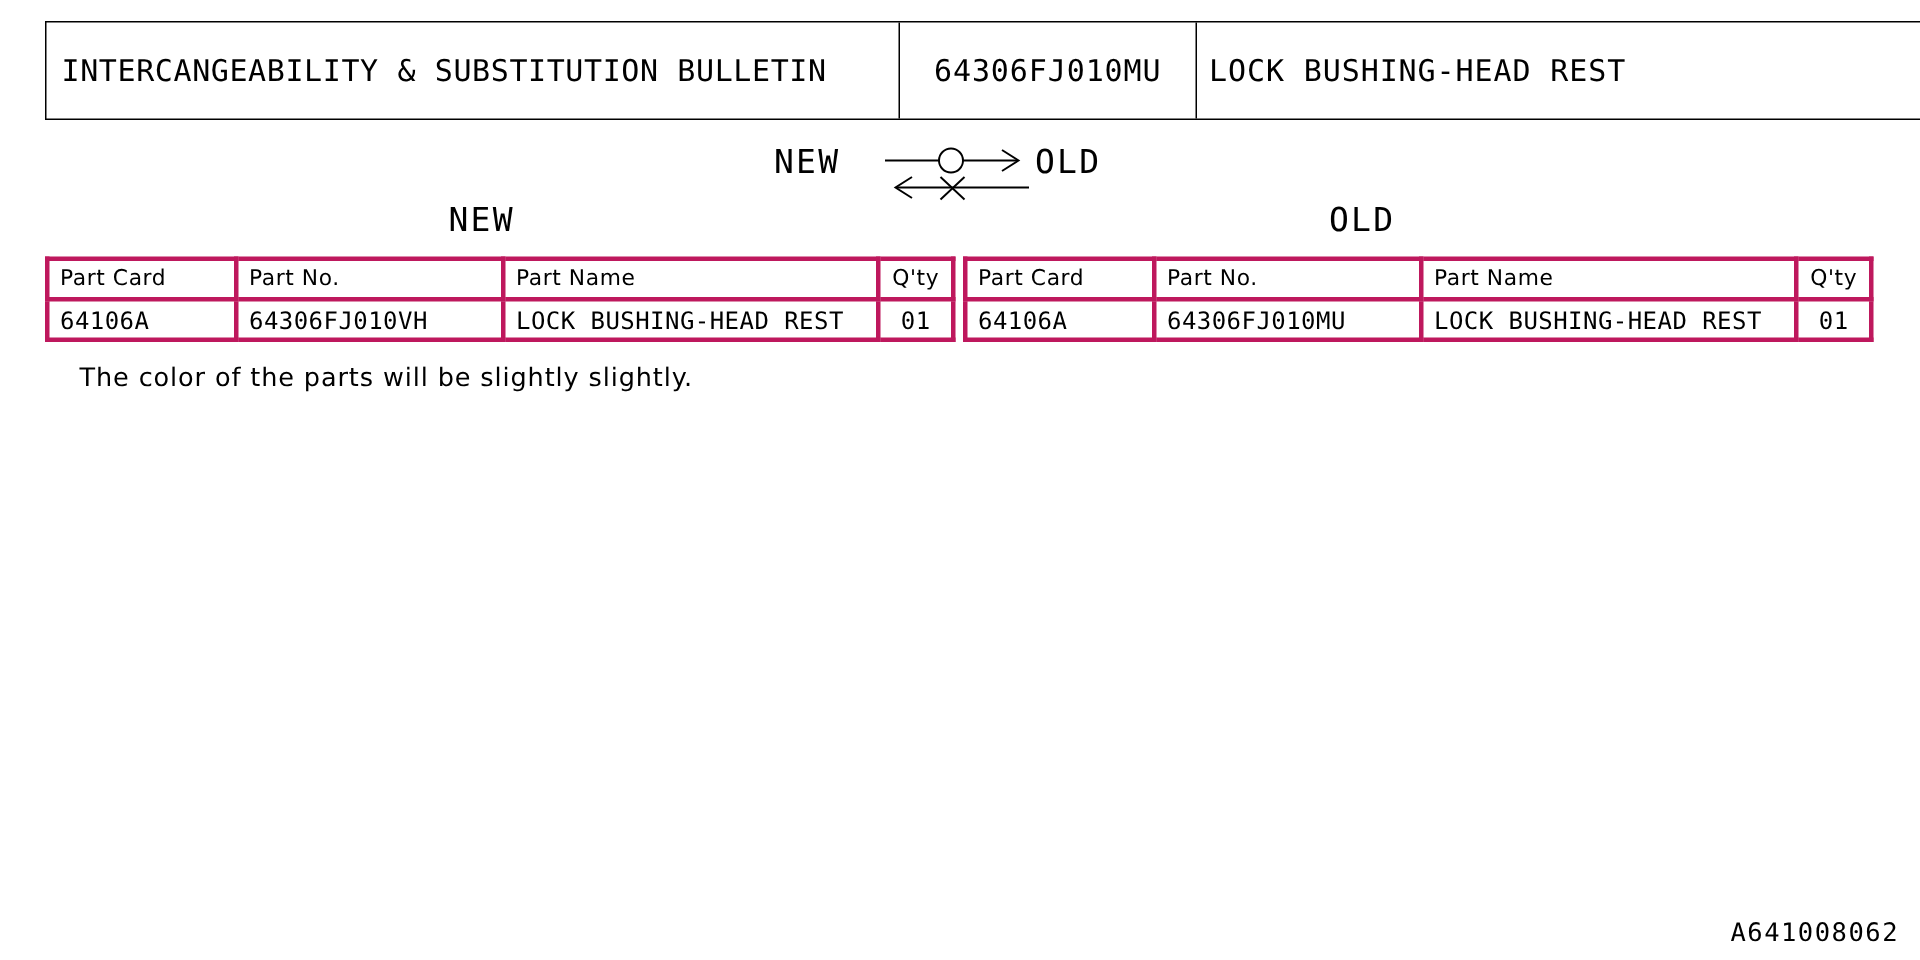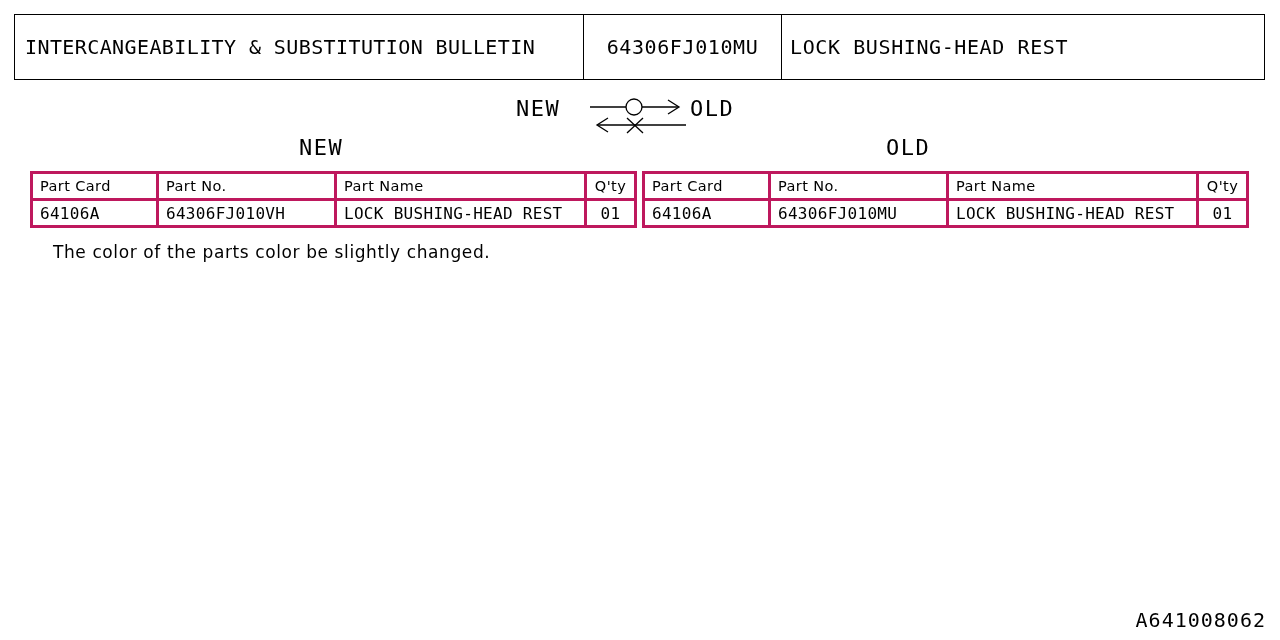--- a/index.html
+++ b/index.html
@@ -18,21 +18,21 @@
   }
 
   .page {
     position: absolute;
     inset: 0;
   }
 
   
   .header-box {
     position: absolute;
-    left: 14px;
+    left: 30px;
     top: 14px;
     width: 1251px;
     height: 66px;
     border: 1px solid #000;
     box-sizing: border-box;
     display: flex;
     align-items: center;
   }
   .header-cell {
     height: 100%;
@@ -145,21 +145,21 @@
     font-size: 17px;
     letter-spacing: 0.6px;
     white-space: nowrap;
   }
 
   
   .footer-ref {
     position: absolute;
     right: 14px;
     bottom: 8px;
-    font-size: 20px;
+    font-size: 17px;
     letter-spacing: 1px;
   }
 </style>
 </head>
 <body>
 
 <div class="page">
 
   <div class="header-box">
     <div class="header-cell header-title">INTERCANGEABILITY &amp; SUBSTITUTION BULLETIN</div>
@@ -235,17 +235,17 @@
     <tbody>
       <tr>
         <td>64106A</td>
         <td>64306FJ010MU</td>
         <td>LOCK BUSHING-HEAD REST</td>
         <td class="cell-qty">01</td>
       </tr>
     </tbody>
   </table>
 
-  <div class="note">The color of the parts color be slightly changed.</div>
+  <div class="note">The color of the parts will be slightly slightly.</div>
 
   <div class="footer-ref">A641008062</div>
 
 </div>
 
 </body></html>

